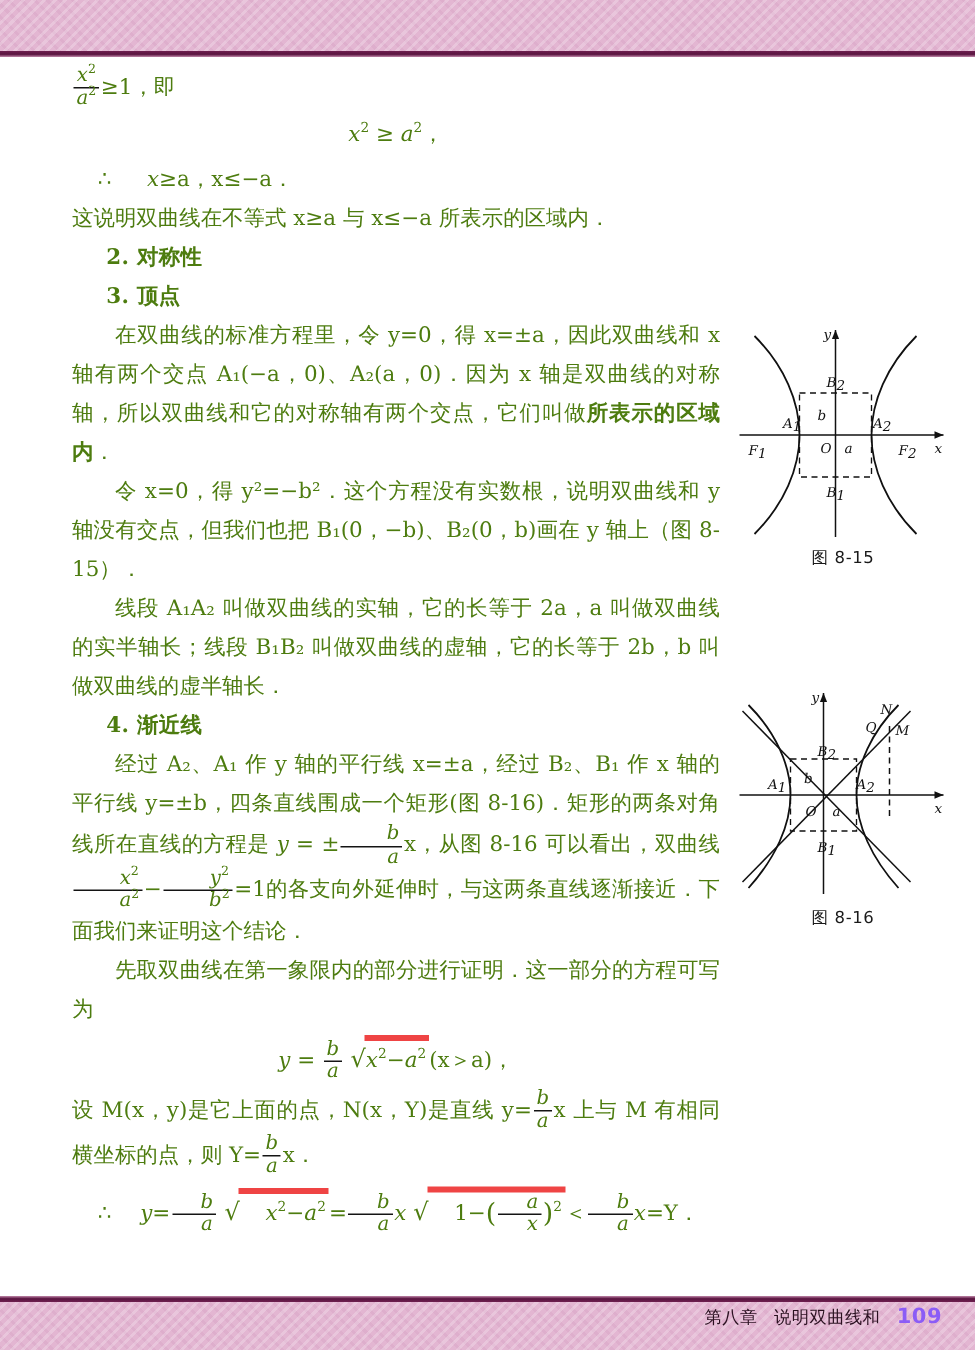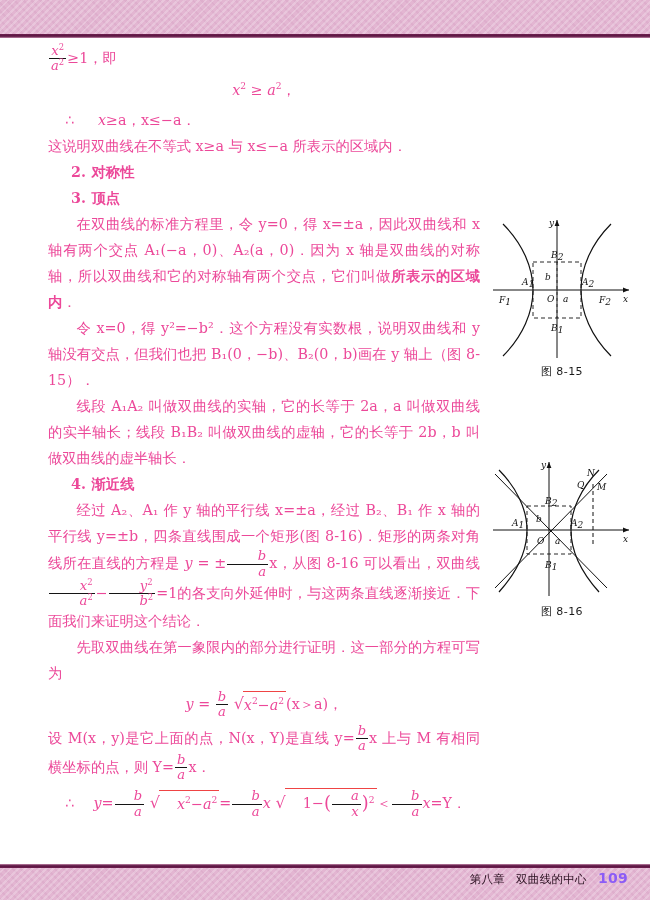--- a/index.html
+++ b/index.html
@@ -62,21 +62,21 @@
     font-size: 14px;
     color: #8b5cf6;
   }
 
   
   #content {
     position: absolute;
     top: 44px;
     left: 48px;
     width: 432px;
-    color: #ec4899;
+    color: #4d7c0f;
     font-size: 14.3px;
     line-height: 26px;
   }
   .p  { margin: 0; text-align: justify; }
   .ind { text-indent: 2em; }
   .head { font-weight: bold; margin: 0 0 0 0; text-indent: 1.6em; letter-spacing:0.2px;}
   .b { font-weight: bold; }
   .disp { margin: 4px 0 4px 0; text-align: center; }
 
   
@@ -86,21 +86,21 @@
     vertical-align: -0.52em;
     text-align: center;
     line-height: 1.08;
     font-size: 0.92em;
     margin: 0 1px;
   }
   .frac > .num { display: block; padding: 0 2px; }
   .frac > .den { display: block; padding: 0 2px; border-top: 1px solid #141414; }
   .sqrt {
     display: inline-block;
-    border-top: 1px solid #ef4444;
+    border-top: 4px solid #ef4444;
     padding: 0 2px 0 1px;
     margin-left: -1px;
   }
   .radsym { font-size: 1.12em; }
   sup, sub { font-size: 0.64em; line-height: 0; }
   .thr { letter-spacing: 1px; }
 
   
   .fig {
     position: absolute;
@@ -255,17 +255,17 @@
     </svg>
     <div class="cap">图 8-16</div>
   </div>
 
   <div class="band" id="band-bottom">
     <div class="rule"></div>
   </div>
 
   <div id="footer">
     <span>第八章</span>
-    <span>双曲线的中心</span>
+    <span>说明双曲线和</span>
     <span class="pageno">109</span>
   </div>
 
 </div>
 
 </body></html>

